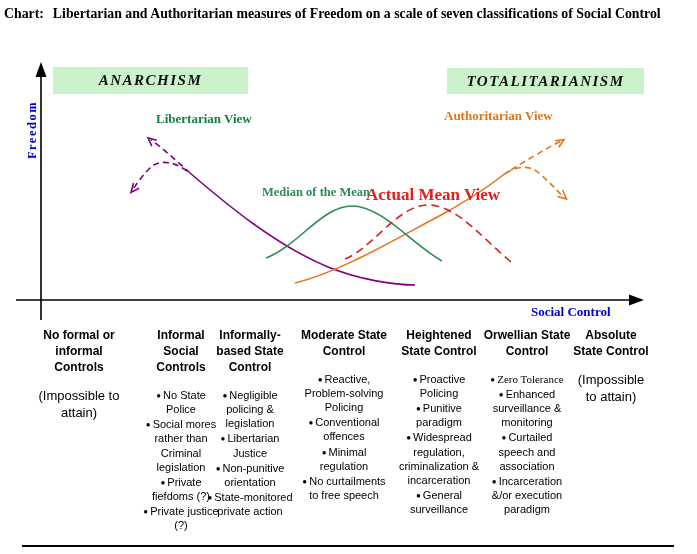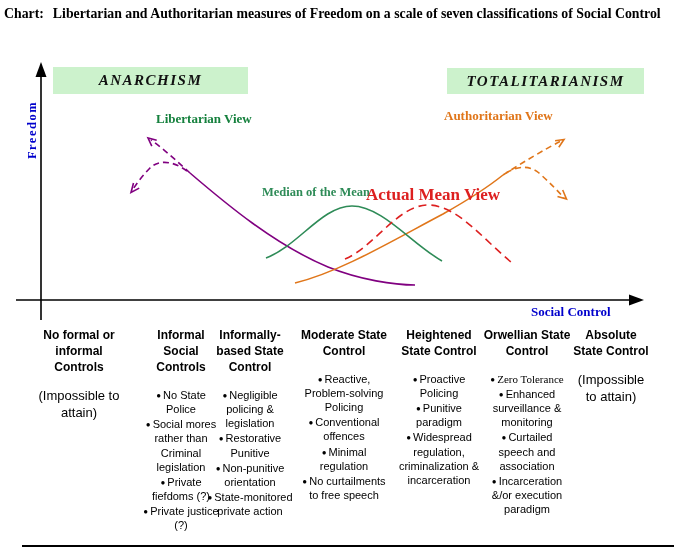--- a/index.html
+++ b/index.html
@@ -113,21 +113,21 @@
       <div class="item"><span class="bullet">●</span><span>Social mores rather than Criminal legislation</span></div>
       <div class="item"><span class="bullet">●</span><span>Private fiefdoms (?)</span></div>
       <div class="item"><span class="bullet">●</span><span>Private justice (?)</span></div>
     </div>
   </div>
 
   <div class="col c3">
     <div class="hdr">Informally-based State Control</div>
     <div class="body">
       <div class="item"><span class="bullet">●</span><span>Negligible policing &amp; legislation</span></div>
-      <div class="item"><span class="bullet">●</span><span>Restorative Punitive</span></div>
+      <div class="item"><span class="bullet">●</span><span>Libertarian Justice</span></div>
       <div class="item"><span class="bullet">●</span><span>Non-punitive orientation</span></div>
       <div class="item"><span class="bullet">●</span><span>State-monitored private action</span></div>
     </div>
   </div>
 
   <div class="col c4">
     <div class="hdr">Moderate State Control</div>
     <div class="body">
       <div class="item"><span class="bullet">●</span><span>Reactive, Problem-solving Policing</span></div>
       <div class="item"><span class="bullet">●</span><span>Conventional offences</span></div>
@@ -135,20 +135,21 @@
       <div class="item"><span class="bullet">●</span><span>No curtailments to free speech</span></div>
     </div>
   </div>
 
   <div class="col c5">
     <div class="hdr">Heightened State Control</div>
     <div class="body">
       <div class="item"><span class="bullet">●</span><span>Proactive Policing</span></div>
       <div class="item"><span class="bullet">●</span><span>Punitive paradigm</span></div>
       <div class="item"><span class="bullet">●</span><span>Widespread regulation, criminalization &amp; incarceration</span></div>
+      <div class="item"><span class="bullet">●</span><span>General surveillance</span></div>
     </div>
   </div>
 
   <div class="col c6">
     <div class="hdr">Orwellian State Control</div>
     <div class="body">
       <div class="item serif"><span class="bullet">●</span><span>Zero Tolerance</span></div>
       <div class="item"><span class="bullet">●</span><span>Enhanced surveillance &amp; monitoring</span></div>
       <div class="item"><span class="bullet">●</span><span>Curtailed speech and association</span></div>
       <div class="item"><span class="bullet">●</span><span>Incarceration &amp;/or execution paradigm</span></div>

